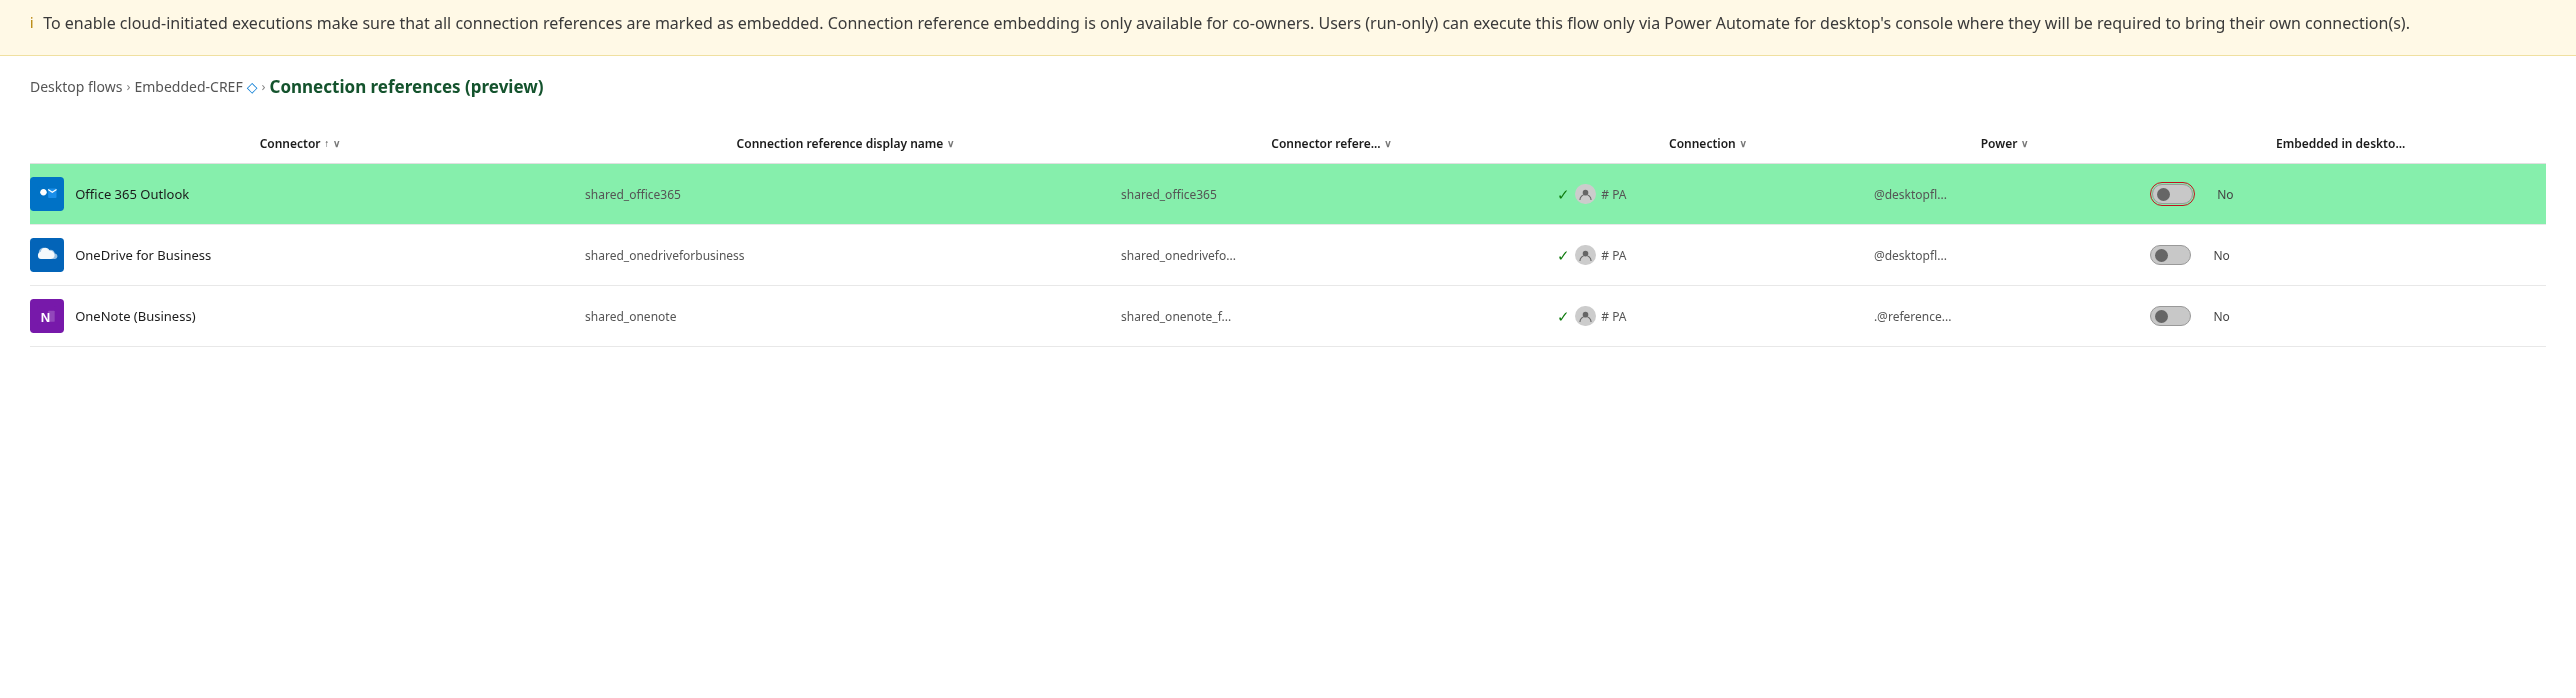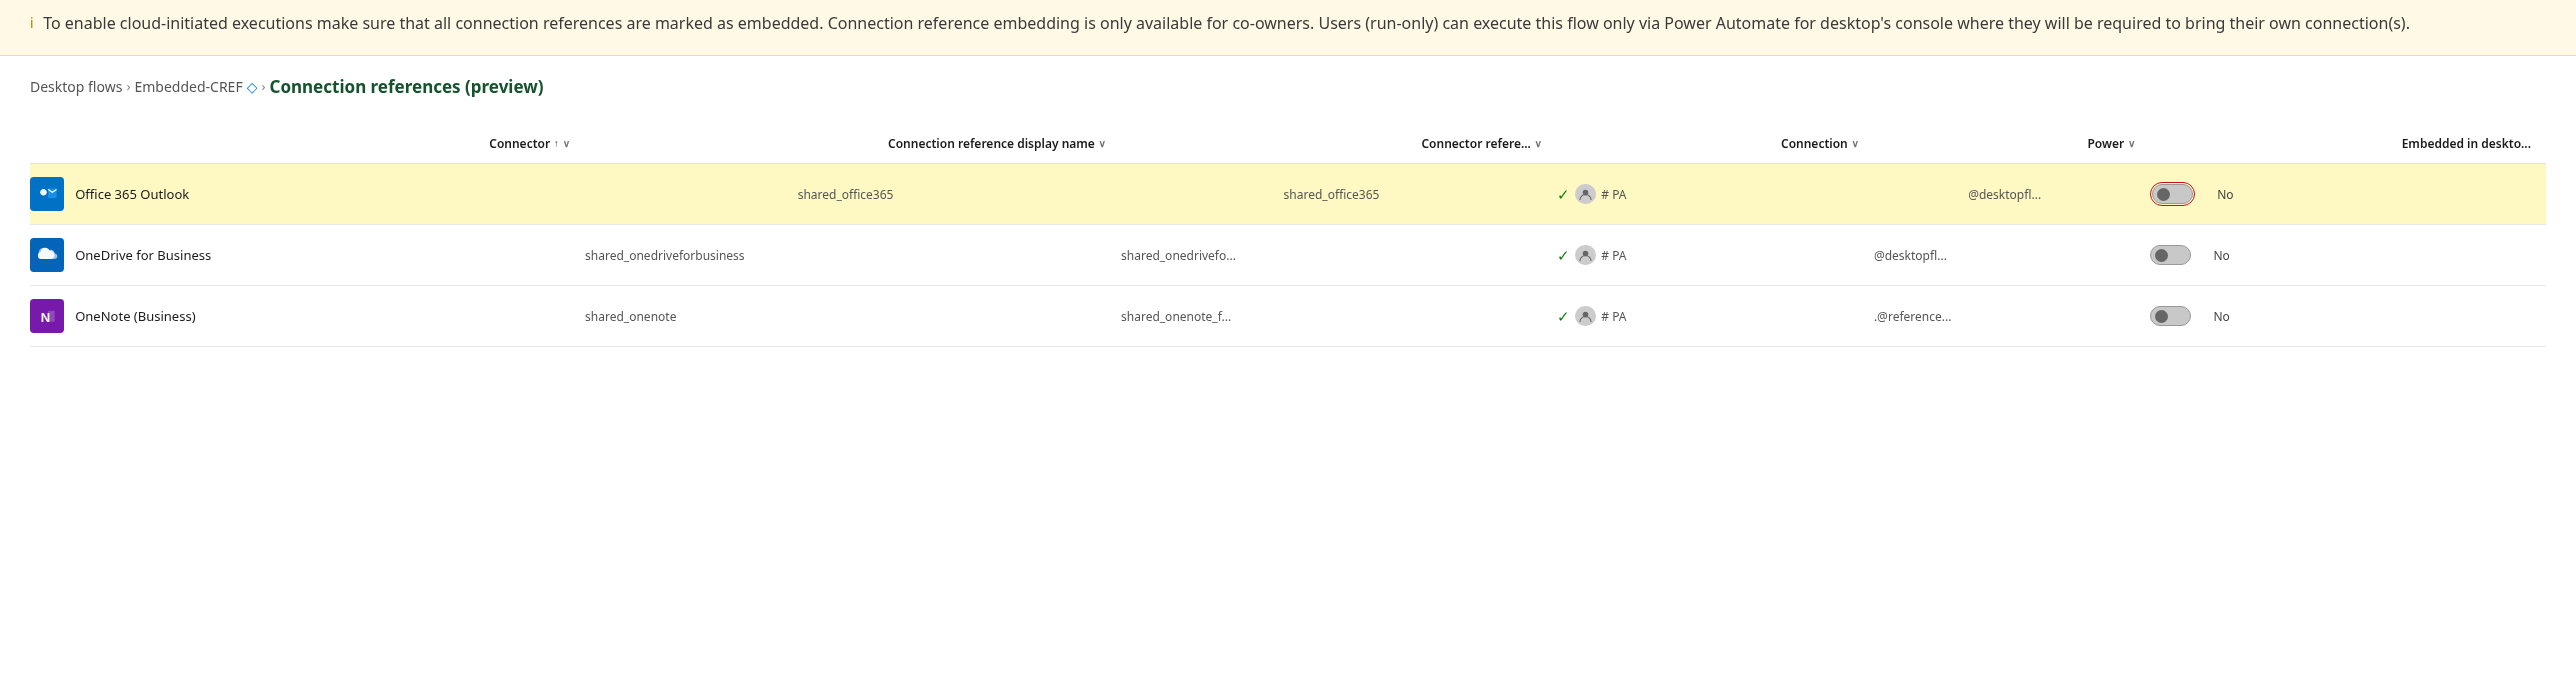--- a/index.html
+++ b/index.html
@@ -60,21 +60,21 @@
       padding: 9.3px 30px 30px;
     }
 
     .table-container {
       width: 100%;
       border-collapse: collapse;
       margin-top: 9.3px;
     }
 
     .table-container th {
-      text-align: right;
+      text-align: center;
       padding: 11.2px 15px 11.2px 0;
       font-weight: 600;
       font-size: 12px;
       color: #1b1b1b;
       border-bottom: 1.9px solid #e0e0e0;
       white-space: nowrap;
     }
     .table-container td {
       padding: 13px 15px 13px 0;
       font-size: 12px;
@@ -189,22 +189,21 @@
       height: 13px;
       border-radius: 50%;
       background: #666;
     }
     .toggle-label {
       font-size: 12px;
       color: #444;
     }
 
     .row-highlighted {
-      background: #fef9c3;
-      text-align: center;
+      background: #86efac;
     }
     .toggle-highlighted-wrapper {
       border: 1.9px solid #c50f1f;
       border-radius: 13px;
       display: inline-flex;
       padding: 0.9px;
     }
   </style>
 </head>
 <body>

